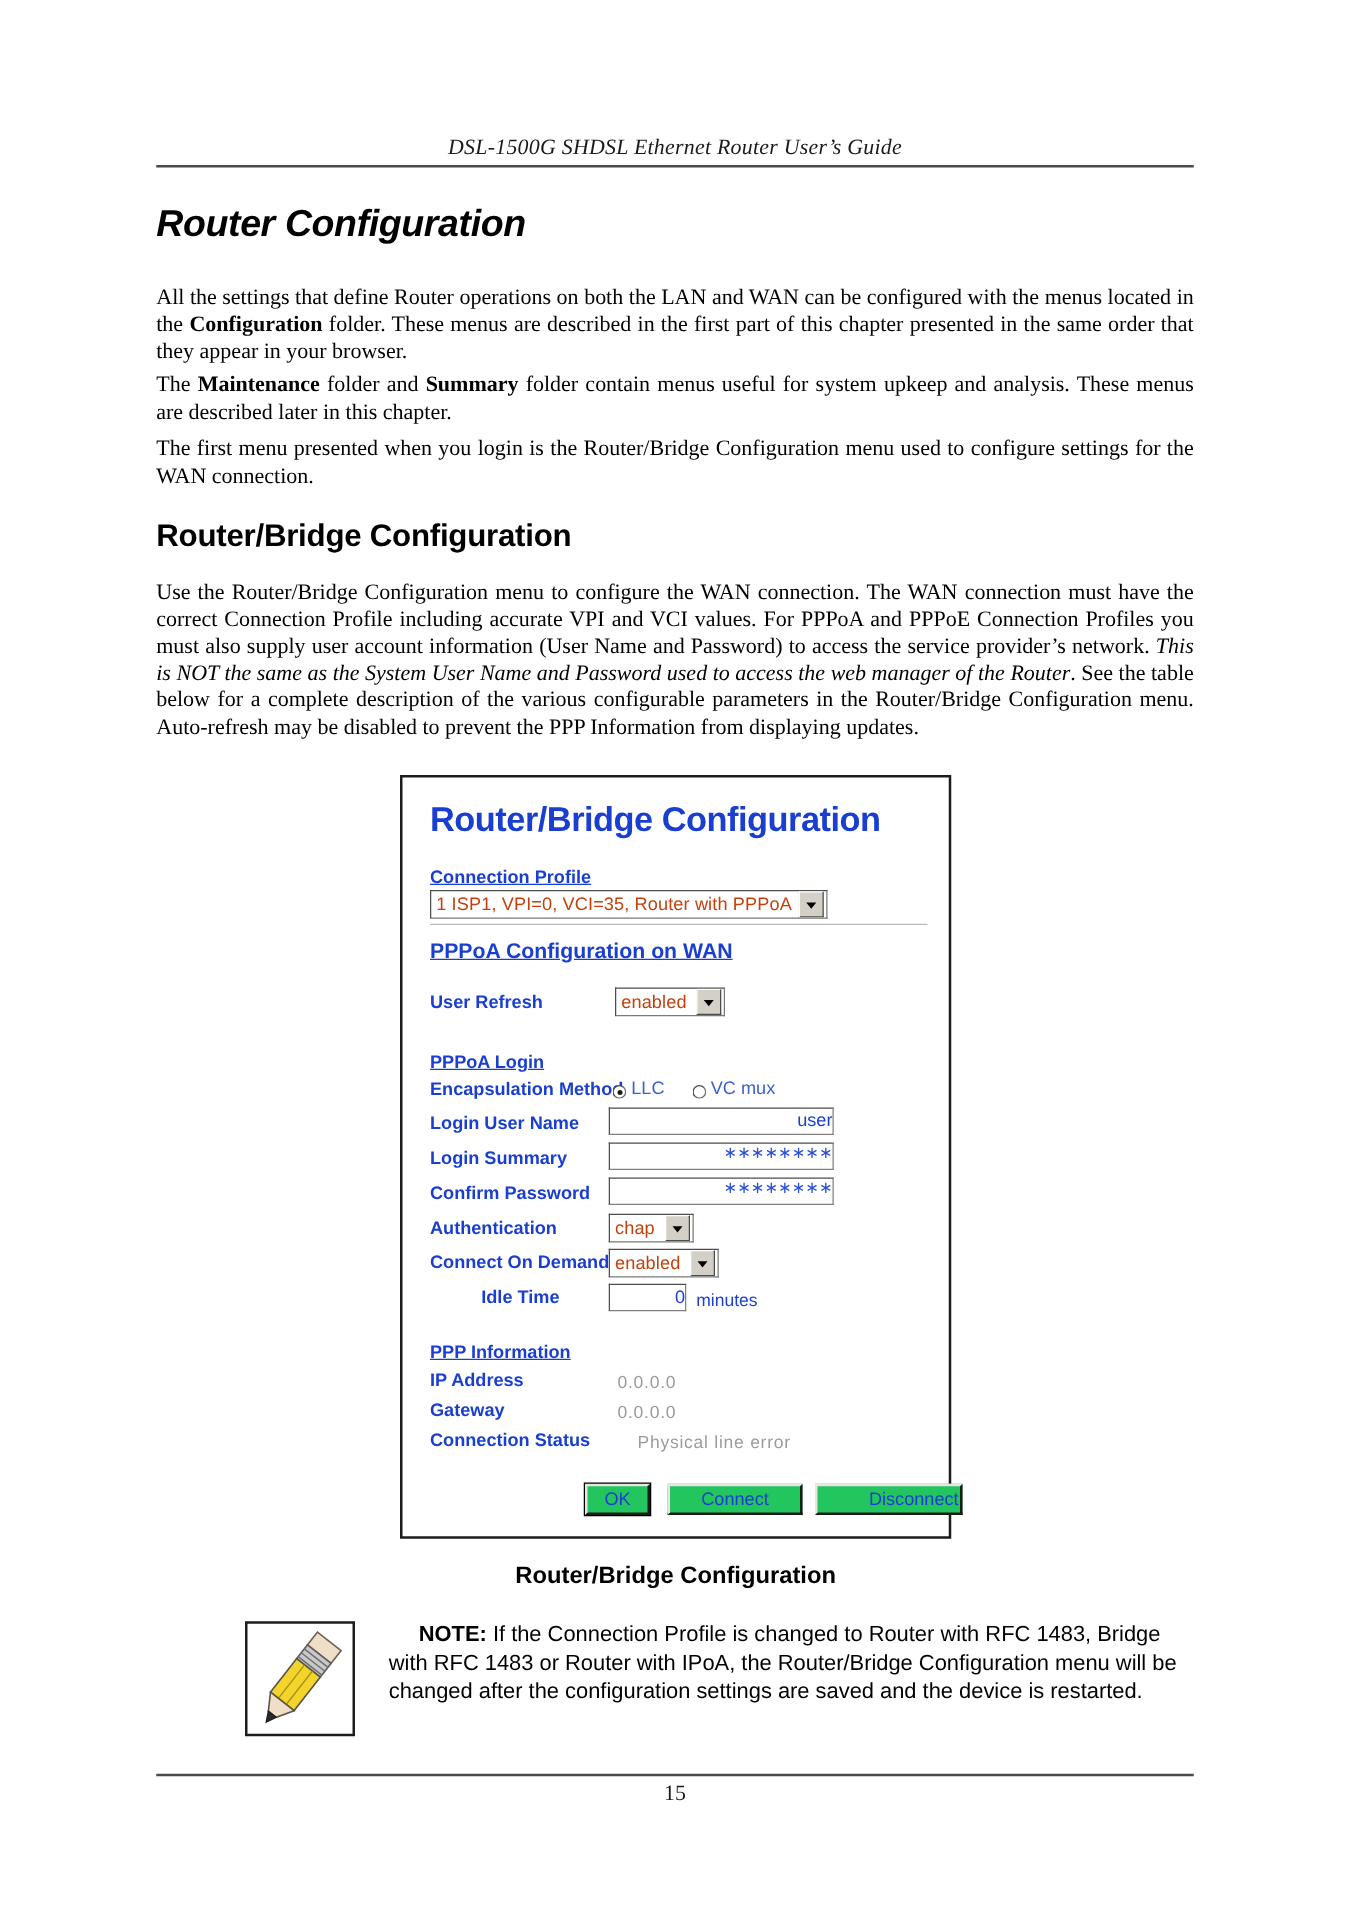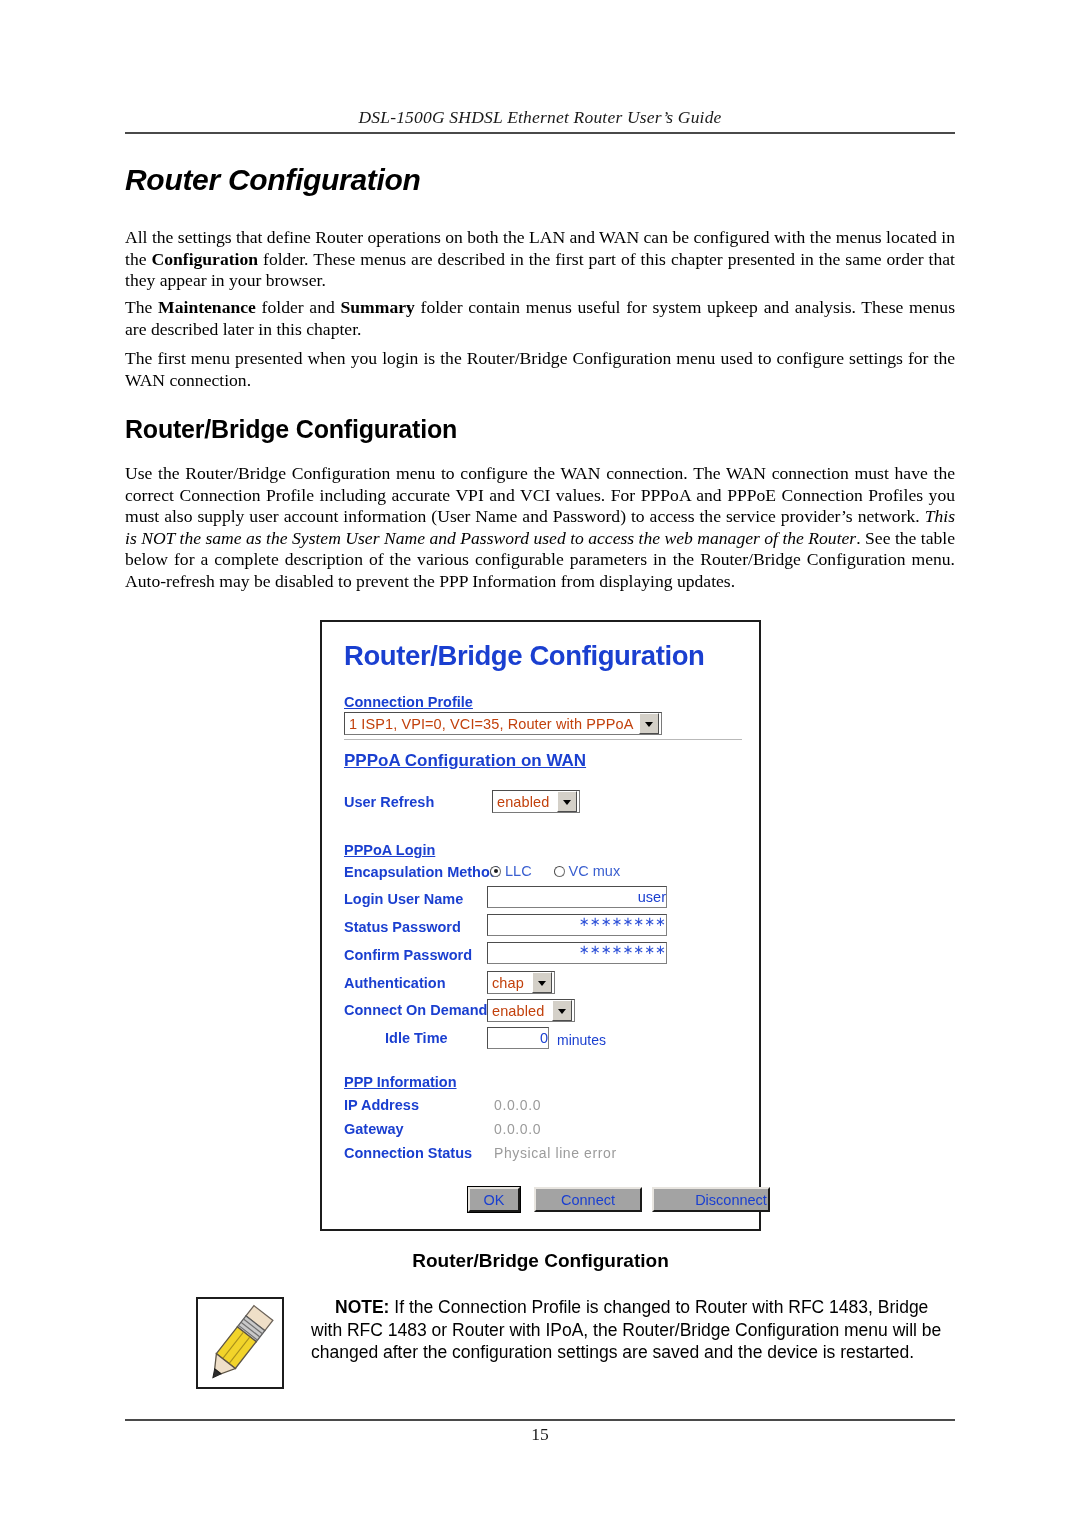--- a/index.html
+++ b/index.html
@@ -153,21 +153,21 @@
 
   .ui-readonly {
     position: absolute;
     font-size: 14px;
     color: #9b9b9b;
     white-space: nowrap;
     letter-spacing: 0.6px;
   }
   .ro-ip     { left: 172px; top: 475px; }
   .ro-gw     { left: 172px; top: 499px; }
-  .ro-status { left: 172px; top: 523px; }
+  .ro-status { left: 188px; top: 523px; }
 
   .ui-suffix {
     position: absolute;
     font-size: 14px;
     color: #1a3fd0;
     white-space: nowrap;
   }
   .sfx-minutes { left: 235px; top: 410px; }
 
   
@@ -267,21 +267,21 @@
     top: 241px;
     display: flex;
     align-items: center;
     gap: 22px;
     font-size: 14.5px;
     color: #3a5fd0;
     white-space: nowrap;
   }
   .w-radio {
     display: flex;
-    align-items: center;
+    align-items: flex-end;
     gap: 4px;
   }
   .radio-dot {
     width: 11px;
     height: 11px;
     border-radius: 50%;
     background: #ffffff;
     border: 1px solid #6e6e6e;
     border-top-color: #4a4a4a;
     border-left-color: #4a4a4a;
@@ -298,21 +298,21 @@
     border-radius: 50%;
     background: #1a1a1a;
   }
   .radio-label { color: #3a5fd0; }
 
   
   .w-btn {
     position: absolute;
     box-sizing: border-box;
     height: 25px;
-    background: #a3a3a3;
+    background: #22c55e;
     border: 2px outset #e8e5e0;
     border-right-color: #6f6c68;
     border-bottom-color: #6f6c68;
     color: #1a3fd0;
     font-size: 14.5px;
     font-family: "Liberation Sans", sans-serif;
     display: flex;
     align-items: center;
     justify-content: center;
     white-space: nowrap;
@@ -436,21 +436,21 @@
           <span class="radio-dot"></span>
           <span class="radio-label">VC mux</span>
         </label>
       </div>
 
       <div class="ui-label lb-user">Login User Name</div>
       <div class="w-input in-user">
         <span>user</span>
       </div>
 
-      <div class="ui-label lb-pass">Status Password</div>
+      <div class="ui-label lb-pass">Login Summary</div>
       <div class="w-input in-pass">
         <span class="maskdots">∗∗∗∗∗∗∗∗</span>
       </div>
 
       <div class="ui-label lb-confirm">Confirm Password</div>
       <div class="w-input in-confirm">
         <span class="maskdots">∗∗∗∗∗∗∗∗</span>
       </div>
 
       <div class="ui-label lb-auth">Authentication</div>

